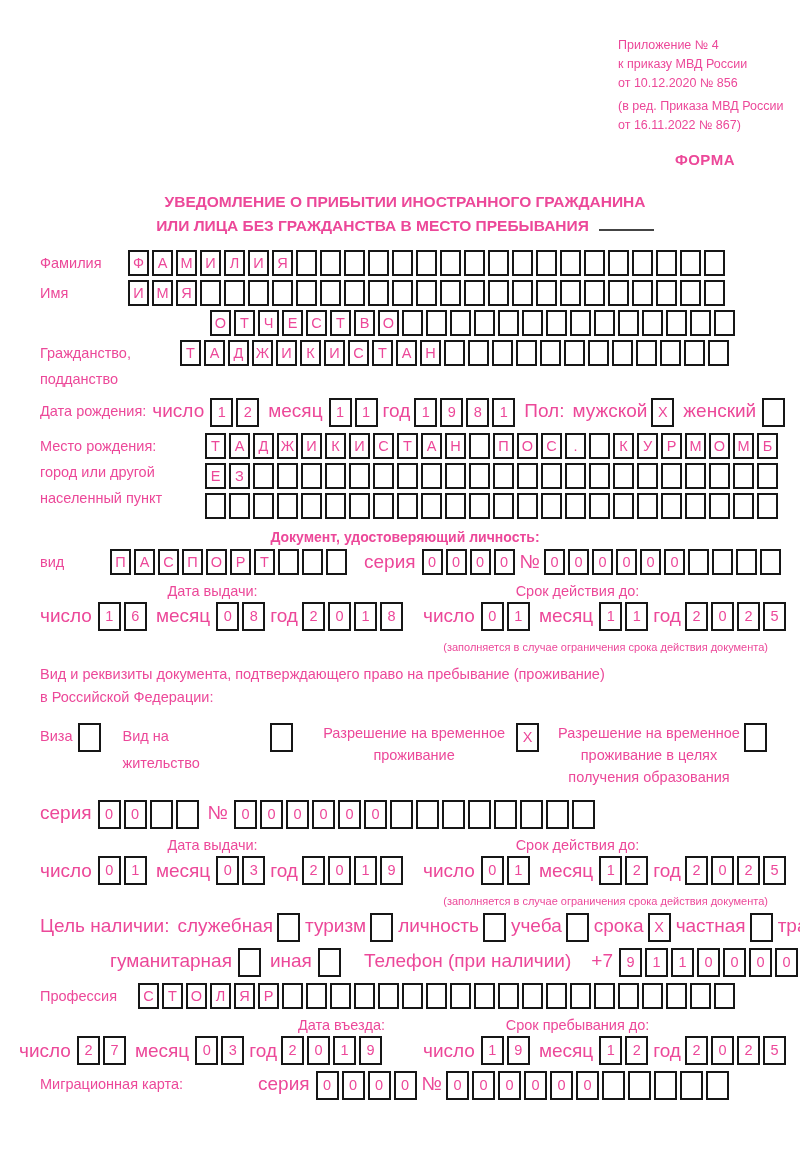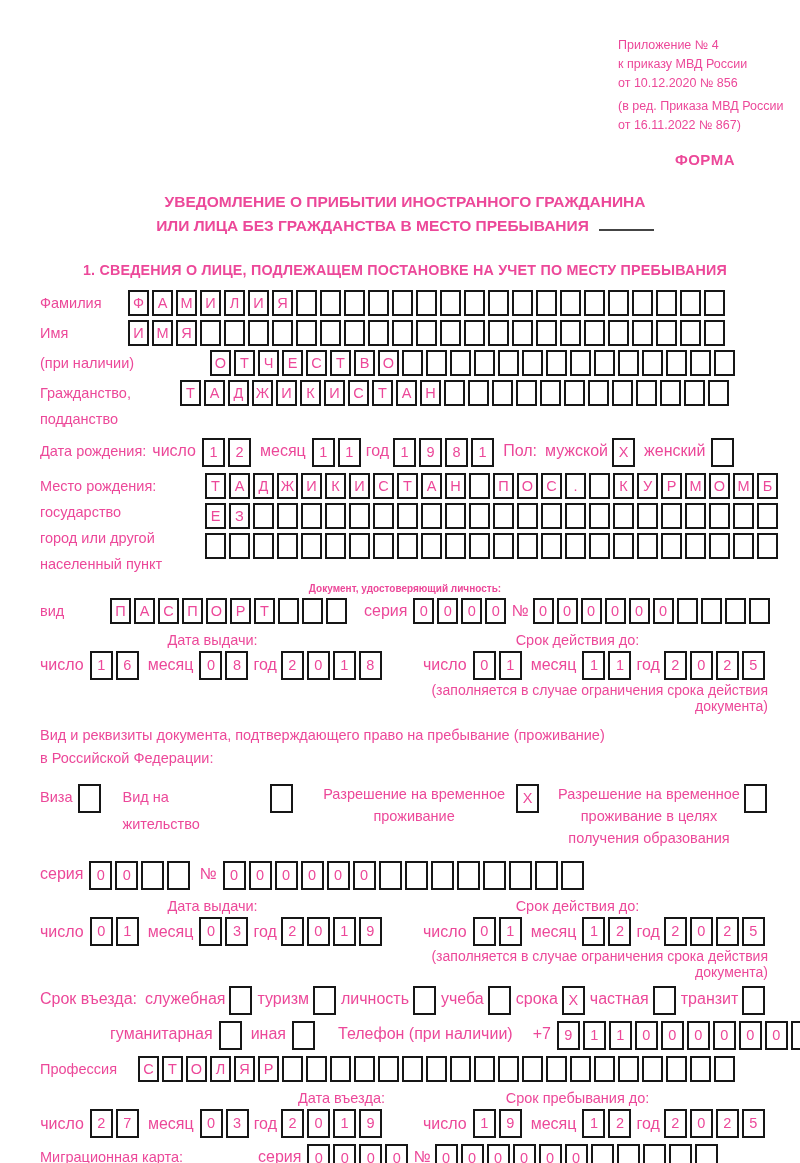--- a/index.html
+++ b/index.html
@@ -25,30 +25,30 @@
   .w98{width:98px;}
 
   .cells{display:flex;flex-wrap:nowrap;}
   .cells .cell{
     display:inline-block;width:17px;height:22px;border:2px solid #161616;margin-right:3px;
     text-align:center;font-size:14.5px;line-height:22px;background:#fff;flex:0 0 auto;
   }
   .cells-lg .cell{width:19px;height:25px;line-height:25px;}
   .stack .cells{margin-bottom:4px;}
 
-  .inline-lbl{font-size:16px;line-height:26px;margin:0 6px;white-space:nowrap;}
+  .inline-lbl{font-size:19px;line-height:26px;margin:0 6px;white-space:nowrap;}
   .tight{margin:0 4px 0 2px;}
 
-  .doc-head{font-weight:bold;font-size:10px;text-align:center;margin-top:6px;}
+  .doc-head{font-weight:bold;font-size:14px;text-align:center;margin-top:6px;}
 
   .datepair{display:flex;margin-top:8px;}
   .datecol{display:flex;flex-direction:column;}
   .datecol .dtitle{font-size:14.5px;text-align:center;margin-bottom:3px;}
   .dtrow{display:flex;align-items:center;}
-  .note{font-size:14px;text-align:right;margin-top:2px;margin-right:2px;}
+  .note{font-size:11px;text-align:right;margin-top:10px;margin-right:2px;}
 
   .chk-row{display:flex;align-items:flex-start;margin-top:14px;}
   .chk-lbl{font-size:14.5px;line-height:1.5;}
   .chk-center{text-align:center;}
   .para{font-size:14.5px;line-height:1.6;margin-top:10px;}
   .mt6{margin-top:6px;} .mt12{margin-top:12px;}
 </style>
 </head>
 <body>
 
@@ -64,21 +64,20 @@
   </div>
   <div class="forma">ФОРМА</div>
 
   <div class="title">
     <div>УВЕДОМЛЕНИЕ О ПРИБЫТИИ ИНОСТРАННОГО ГРАЖДАНИНА</div>
     <div>
       <span>ИЛИ ЛИЦА БЕЗ ГРАЖДАНСТВА В МЕСТО ПРЕБЫВАНИЯ</span><span class="blank-line"></span>
     </div>
   </div>
 
-  <div class="sec">1. СВЕДЕНИЯ О ЛИЦЕ, ПОДЛЕЖАЩЕМ ПОСТАНОВКЕ НА УЧЕТ ПО МЕСТУ ПРЕБЫВАНИЯ</div>
 
   <div class="row mt12">
     <div class="lab w88">Фамилия</div>
     <div class="cells">
         <span class="cell">Ф</span>
         <span class="cell">А</span>
         <span class="cell">М</span>
         <span class="cell">И</span>
         <span class="cell">Л</span>
         <span class="cell">И</span>
@@ -130,21 +129,20 @@
         <span class="cell"></span>
         <span class="cell"></span>
         <span class="cell"></span>
         <span class="cell"></span>
         <span class="cell"></span>
       </div>
   </div>
 
   <div class="row">
     <div class="lab w170">
-      <span class="sub">(при наличии)</span>
     </div>
     <div class="cells">
         <span class="cell">О</span>
         <span class="cell">Т</span>
         <span class="cell">Ч</span>
         <span class="cell">Е</span>
         <span class="cell">С</span>
         <span class="cell">Т</span>
         <span class="cell">В</span>
         <span class="cell">О</span>
@@ -223,21 +221,20 @@
       </div>
     <span class="inline-lbl">женский</span>
     <div class="cells cells-lg">
         <span class="cell"></span>
       </div>
   </div>
 
   <div class="row mt6">
     <div class="lab w165">
       <span class="sub">Место рождения:</span>
-      <span class="sub">государство</span>
       <span class="sub">город или другой</span>
       <span class="sub">населенный пункт</span>
     </div>
     <div class="stack">
       <div class="cells">
           <span class="cell">Т</span>
           <span class="cell">А</span>
           <span class="cell">Д</span>
           <span class="cell">Ж</span>
           <span class="cell">И</span>
@@ -501,21 +498,21 @@
             <span class="cell">0</span>
             <span class="cell">2</span>
             <span class="cell">5</span>
           </div>
       </div>
       <div class="note">(заполняется в случае ограничения срока действия документа)</div>
     </div>
   </div>
 
   <div class="row mt6">
-    <span class="inline-lbl" style="margin-left:0;">Срок въезда:</span>
+    <span class="inline-lbl" style="margin-left:0;">Цель наличии:</span>
     <span class="inline-lbl tight">служебная</span>
     <div class="cells cells-lg">
         <span class="cell"></span>
       </div>
     <span class="inline-lbl tight">туризм</span>
     <div class="cells cells-lg">
         <span class="cell"></span>
       </div>
     <span class="inline-lbl tight">личность</span>
     <div class="cells cells-lg">

